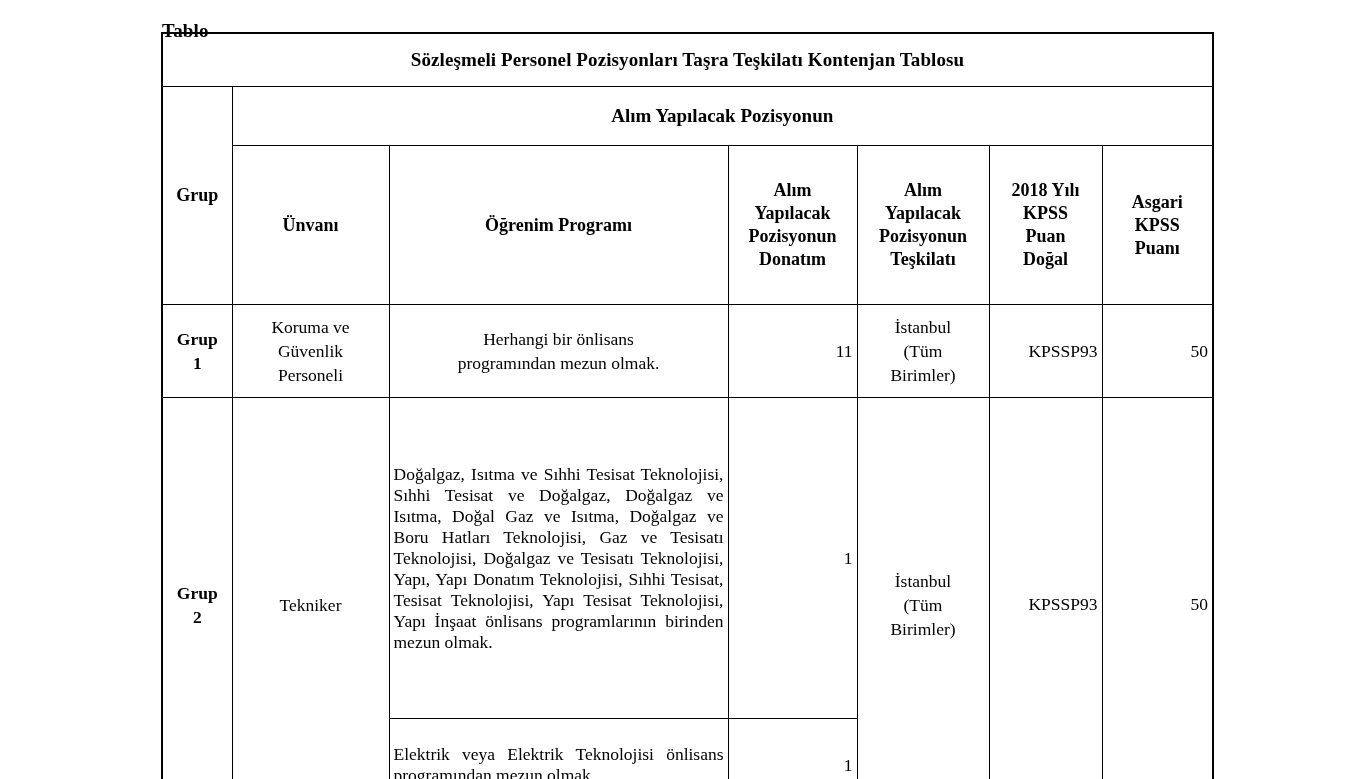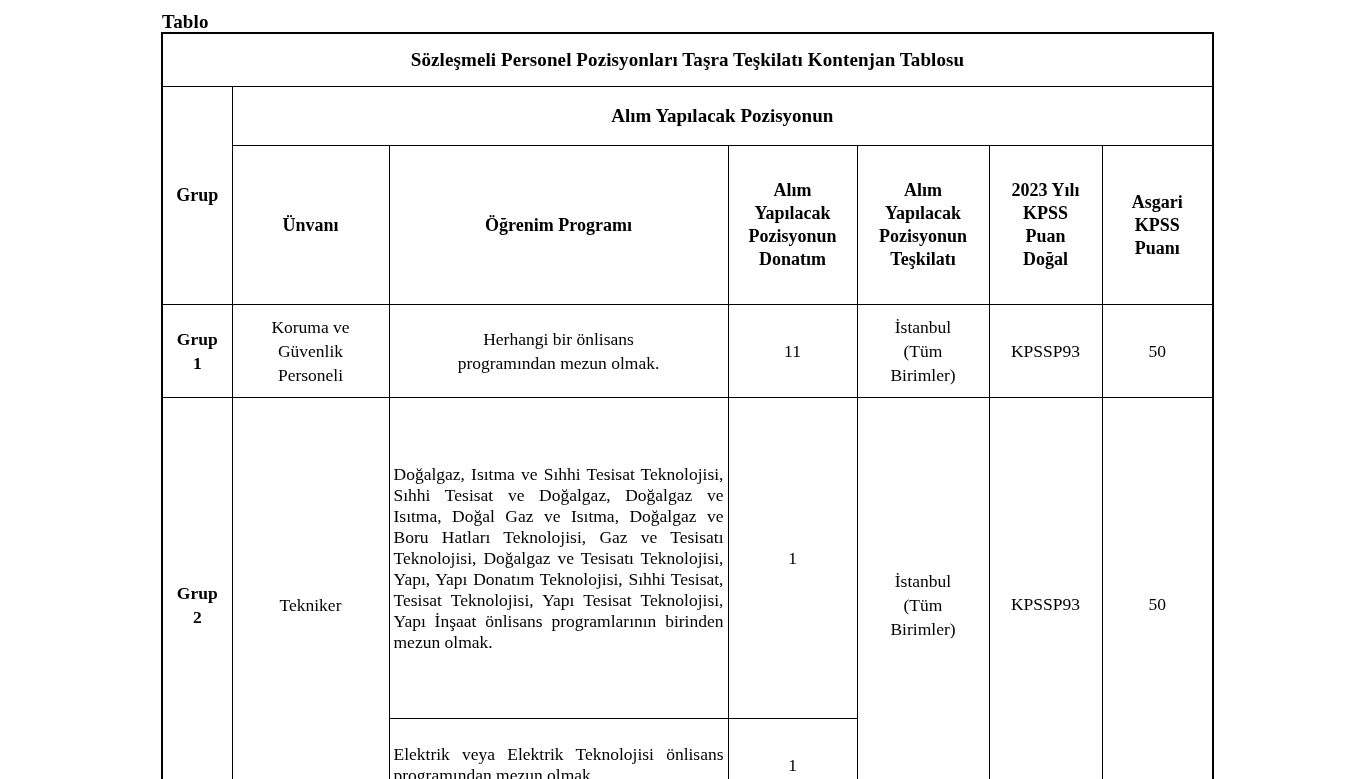--- a/index.html
+++ b/index.html
@@ -17,21 +17,21 @@
 
   .page {
     position: relative;
     width: 1358px;
     height: 779px;
   }
 
   .caption {
     position: absolute;
     left: 162px;
-    top: 11px;
+    top: 20px;
     font-size: 19px;
     font-weight: bold;
     line-height: 22px;
     letter-spacing: 0.2px;
   }
 
   table.kontenjan {
     position: absolute;
     left: 161px;
     top: 32px;
@@ -100,21 +100,21 @@
     text-align: justify;
     text-align-last: left;
     line-height: 21px;
     padding: 6px 8px 6px 8px;
     hyphens: none;
   }
   .c-bold {
     font-weight: bold;
   }
   .num {
-    text-align: center;
+    text-align: right;
   }
 
   .row-g1 td { height: 84px; }
   .row-g2a td { height: 312px; }
   .row-g2b td { height: 84px; }
 </style>
 </head>
 <body>
 
 <div class="page">
@@ -152,21 +152,21 @@
           <div>Pozisyonun</div>
           <div>Donatım</div>
         </td>
         <td class="cell-pad col-head">
           <div>Alım</div>
           <div>Yapılacak</div>
           <div>Pozisyonun</div>
           <div>Teşkilatı</div>
         </td>
         <td class="cell-pad col-head">
-          <div>2023 Yılı</div>
+          <div>2018 Yılı</div>
           <div>KPSS</div>
           <div>Puan</div>
           <div>Doğal</div>
         </td>
         <td class="cell-pad col-head">
           <div>Asgari</div>
           <div>KPSS</div>
           <div>Puanı</div>
         </td>
       </tr>

